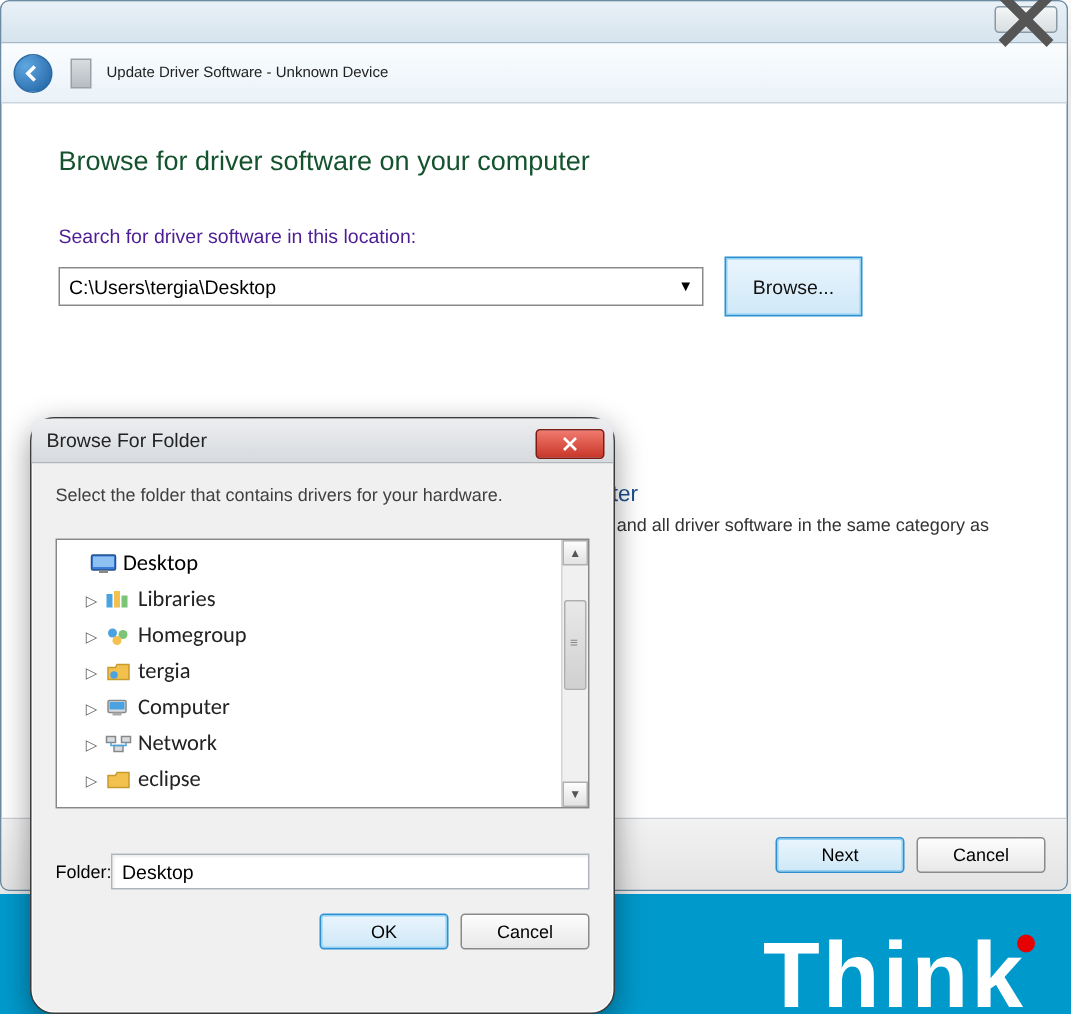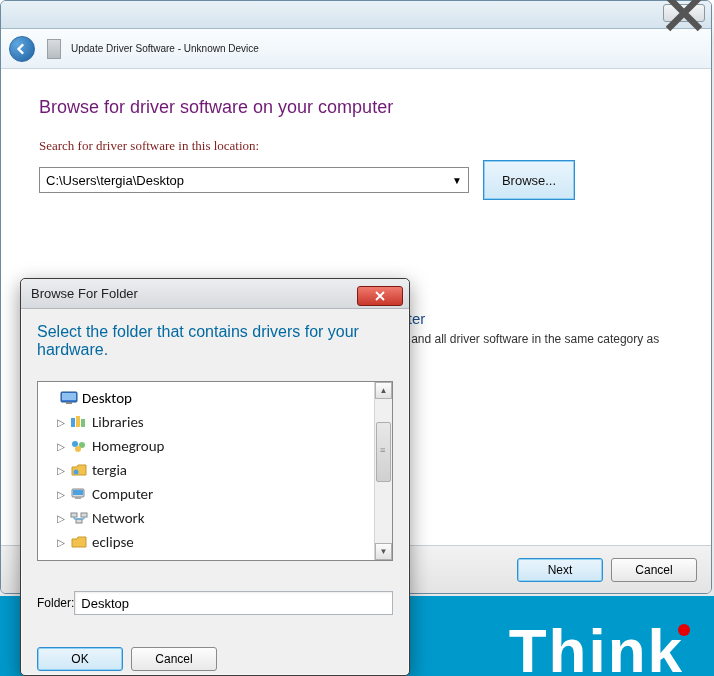--- a/index.html
+++ b/index.html
@@ -38,22 +38,22 @@
   .back-btn {
     width: 26px; height: 26px; border-radius: 50%;
     background: radial-gradient(circle at 30% 30%, #5fa7e0, #1e5fa0);
     border: 1px solid #2b6aa5; display:flex;align-items:center;justify-content:center;
     color:#fff; margin-right: 12px;
   }
   .back-btn svg{width:14px;height:14px;fill:#fff;}
   .device-ico { width:14px; height:20px; background:linear-gradient(#d8dce0,#b8bdc2); border:1px solid #9aa0a6; margin-right: 10px;}
   .wiz-title { font-size: 10px; color: #222; }
   .wiz-body { padding: 28px 38px; }
-  .heading { color: #701a75; font-size: 18px; font-weight: 400; margin-bottom: 20px; }
-  .label { font-size: 13px; color: #7f1d1d; margin-bottom: 6px; font-family: Liberation Serif, serif; }
+  .heading { color: #14532d; font-size: 18px; font-weight: 400; margin-bottom: 32px; }
+  .label { font-size: 13px; color: #4c1d95; margin-bottom: 6px; }
   .path-row { display:flex; gap: 14px; align-items:center; margin-bottom: 14px; }
   .combo {
     flex: 0 0 430px; height: 26px; border:1px solid #8a8a8a; background:#fff;
     display:flex; align-items:center; justify-content:space-between; padding: 12px 6px; font-size:13px;
   }
   .combo .arrow { font-size:10px; }
   .browse-btn {
     width: 92px; height: 40px; border:1px solid #2f8fd0;
     background: linear-gradient(#eaf5fd,#cfe8f7);
     box-shadow: 0 0 0 1px #8fd1f5 inset;
@@ -72,55 +72,55 @@
   }
   .btn {
     min-width: 86px; height: 24px; border:1px solid #8a8a8a; border-radius:3px;
     background: linear-gradient(#fdfdfd,#e8e8e8); font-size:12px; padding: 0 10px;
   }
   .btn.primary { border:1px solid #2f8fd0; background:linear-gradient(#eaf5fd,#cfe8f7); box-shadow:0 0 0 1px #8fd1f5 inset; }
   
   
   .dialog {
     position:absolute; left:20px; top:278px; width:390px; height:398px;
-    border:1px solid #3b3b3b; border-radius:5px;
+    border:1px solid #3b3b3b; border-radius:16px;
     background:#f0f0f0;
     box-shadow: 0 6px 20px rgba(0,0,0,.4), 0 0 0 1px rgba(255,255,255,.6) inset;
   }
   .dlg-titlebar {
     height:30px; background: linear-gradient(#eceef0,#d7dade);
     border-bottom:1px solid #b3b7bc; border-radius:5px 5px 0 0;
     display:flex; align-items:center; justify-content:space-between; padding:0 0 0 10px;
     font-size:13px; color:#222;
   }
   .dlg-close {
     width:46px; height:20px; margin:4px 6px 0 0; border-radius:3px;
     background: linear-gradient(#f07a6e,#c8372a);
     border:1px solid #7e1c14; display:flex;align-items:center;justify-content:center;
     color:#fff; font-family:Arial; font-weight:bold; font-size:13px;
   }
   .dlg-body { padding: 14px 16px 10px; }
-  .dlg-instr { font-size:16px; color:#0369a1; margin-bottom: 22px; }
+  .dlg-instr { font-size:12px; color:#404040; margin-bottom: 22px; }
   .tree-wrap { border:1px solid #888; background:#fff; height:180px; display:flex; }
   .tree { flex:1; padding:4px 2px; overflow:hidden; }
   .tree-row { display:flex; align-items:center; height:24px; gap:4px; font-size:15px; font-family: Calibri, "Segoe UI", sans-serif; color:#222; padding-left:6px;}
   .tree-row .exp { width:10px; font-size:10px; color:#666; display:inline-block; text-align:center;}
   .tree-row .ico { width:18px; height:16px; display:flex;align-items:center;justify-content:center;}
   .tree-row.sel { }
   .tree-row.sel .txt { color:#000;}
   .tree-row.sub { padding-left: 16px; }
   .scrollbar { width:18px; background:#f0f0f0; border-left:1px solid #d4d4d4; position:relative;}
   .sb-btn { height:17px; background:linear-gradient(#fdfdfd,#e2e2e2); border:1px solid #b0b0b0; display:flex;align-items:center;justify-content:center;font-size:8px;color:#555;}
   .sb-thumb { position:absolute; left:1px; right:1px; top:40px; height:60px; background:linear-gradient(#e8e8e8,#d0d0d0); border:1px solid #aeaeae; border-radius:2px;}
   .sb-thumb::after{content:"≡";position:absolute;left:3px;top:22px;font-size:9px;color:#888;}
   .sb-bottom{position:absolute;bottom:0;left:0;right:0;}
   .folder-row { display:flex; align-items:center; margin-top:30px; }
   .folder-row label { font-size:12px; }
   .folder-input { flex:1; height:24px; border:1px solid #aeb4ba; background:#fff; padding:0 6px; font-size:13px; box-shadow: inset 1px 1px 2px rgba(0,0,0,.08);}
-  .dlg-buttons { display:flex; gap:8px; margin-top:32px; }
+  .dlg-buttons { display:flex; justify-content:flex-end; gap:8px; margin-top:16px; }
   
   
   .ico svg{width:18px;height:16px;}
 </style>
 </head>
 <body>
 
 <div class="underlay">
   <div class="underlay-menu">
     <span>Action</span>

